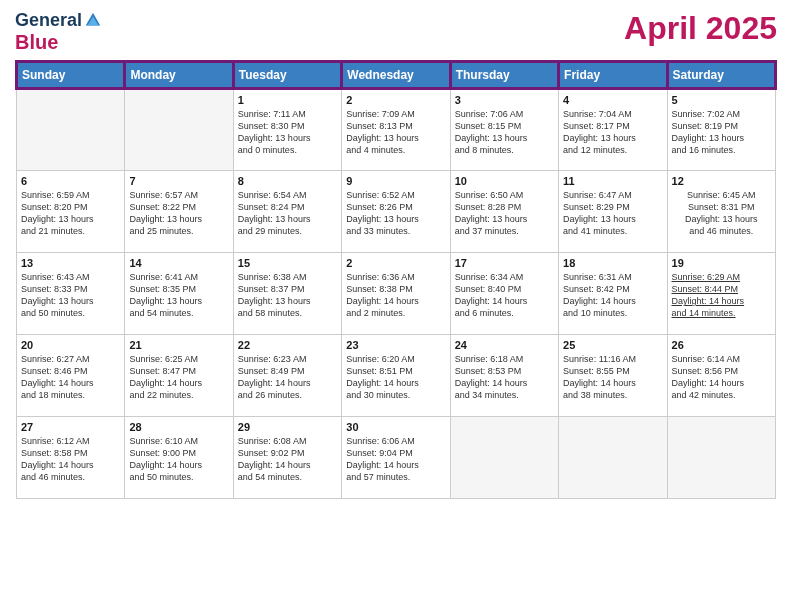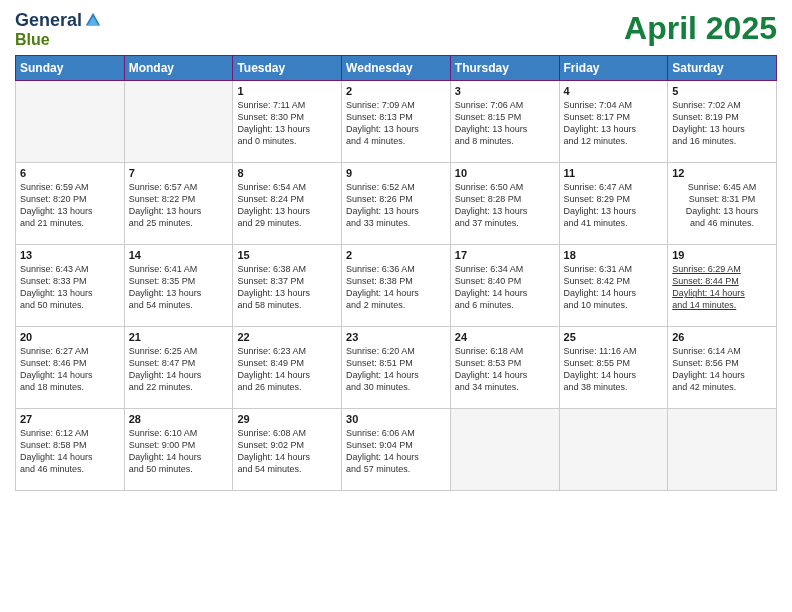--- a/index.html
+++ b/index.html
@@ -29,55 +29,55 @@
     .logo-text {
       display: flex;
       align-items: center;
     }
     .logo-general {
       font-size: 18px;
       font-weight: bold;
       color: #1a3a5c;
     }
     .logo-blue {
-      font-size: 16px;
-      font-weight: bold;
-      color: #4d7c0f;
+      font-size: 20px;
+      font-weight: bold;
+      color: #be185d;
     }
     .logo-icon {
       width: 18px;
       height: 18px;
       margin-left: 2px;
       margin-bottom: 2px;
     }
     .title-block {
       text-align: right;
     }
     .month-title {
       font-size: 32px;
       font-weight: bold;
-      color: #15803d;
+      color: #be185d;
     }
     .location-title {
       font-size: 15px;
       color: #333;
     }
     .calendar {
       width: 100%;
       border-collapse: collapse;
       table-layout: fixed;
     }
     .calendar th {
       background: #3a7fc1;
       color: #fff;
       font-size: 12px;
       font-weight: bold;
       padding: 5px 4px;
       text-align: left;
-      border: 1px solid #701a75;
+      border: 3px solid #701a75;
     }
     .calendar td {
       vertical-align: top;
       border: 1px solid #ccc;
       padding: 4px 4px;
       font-size: 9.5px;
       color: #222;
       height: 80px;
       background: #fff;
     }

